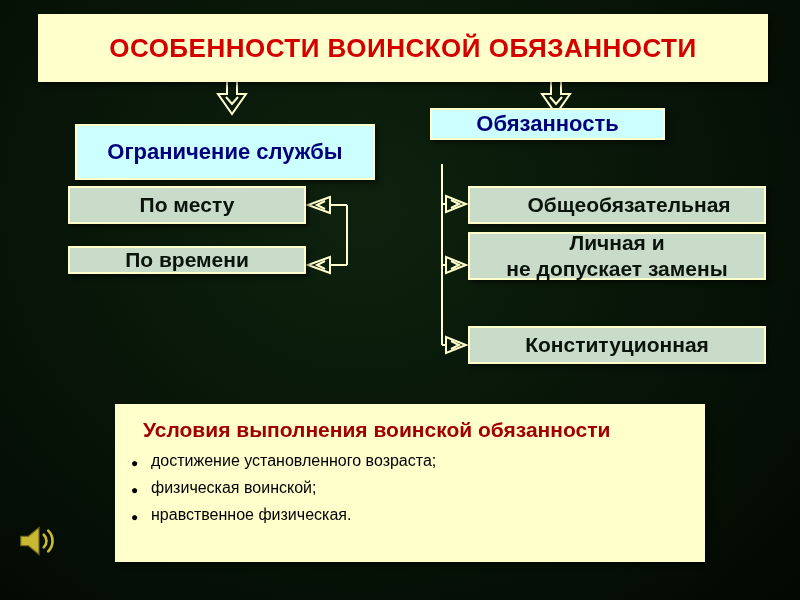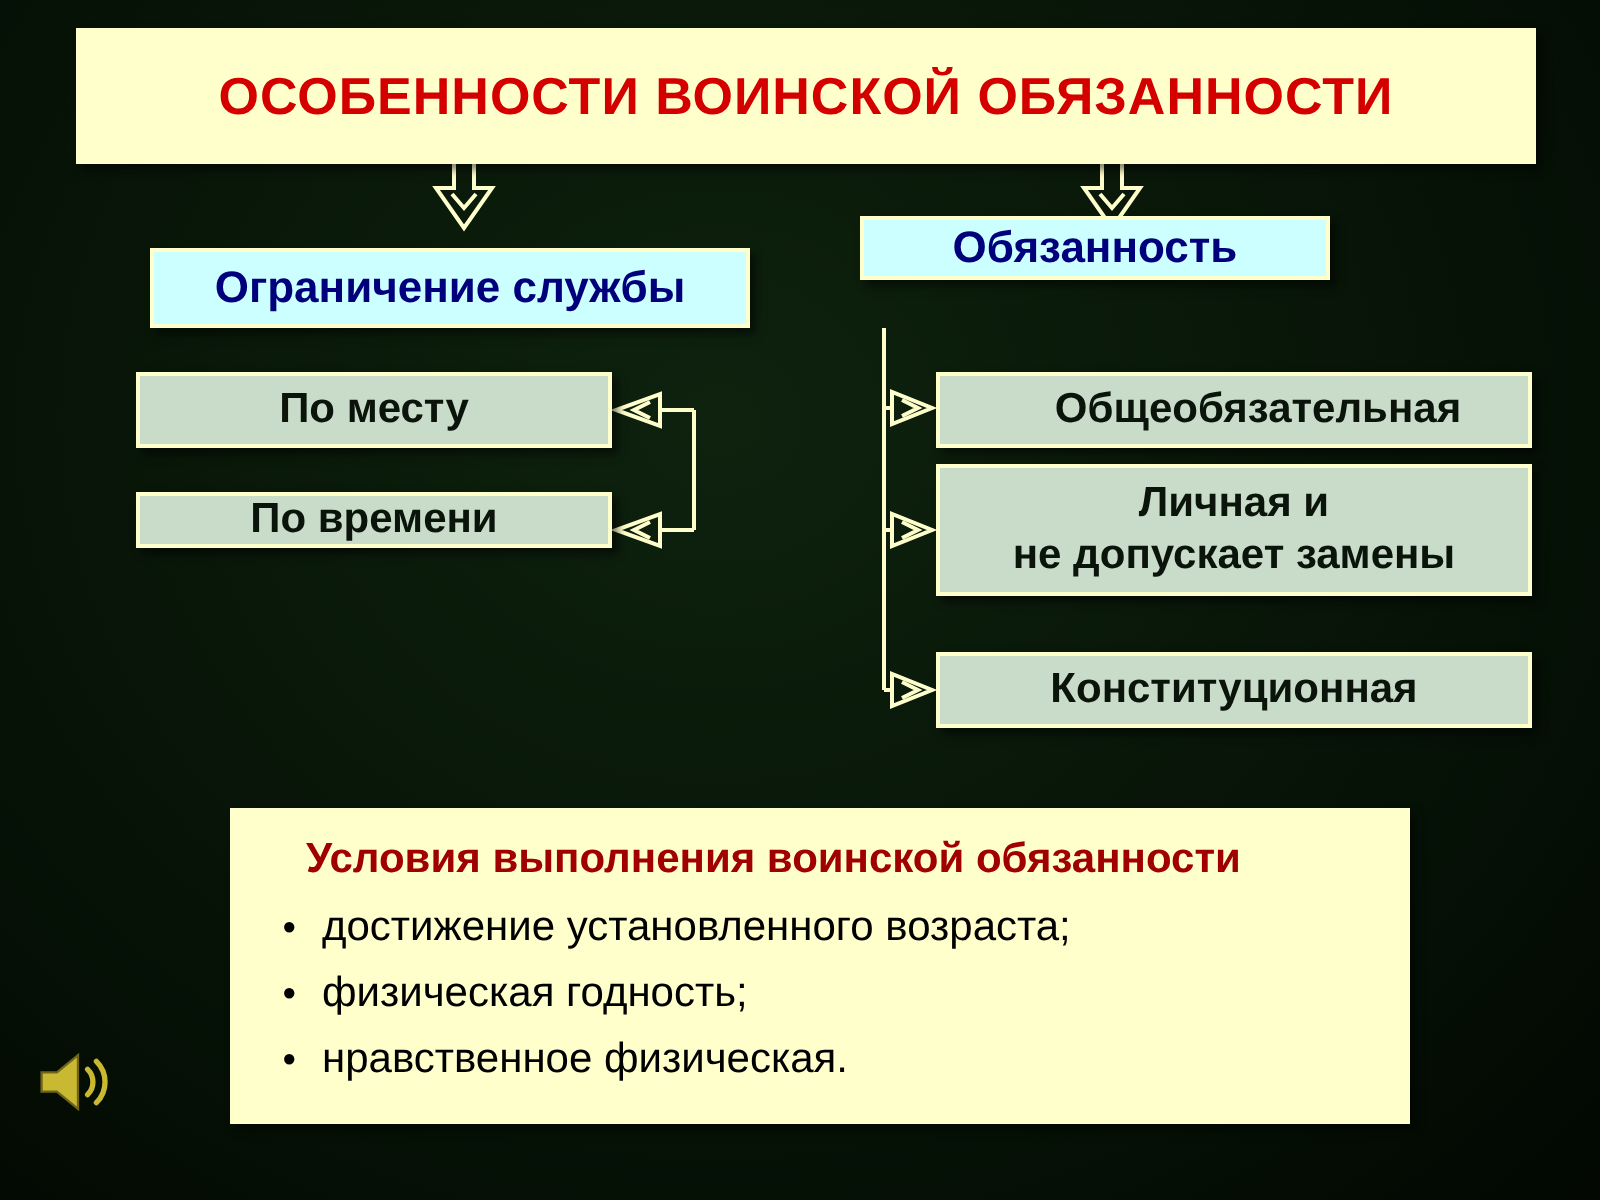--- a/index.html
+++ b/index.html
@@ -41,45 +41,45 @@
     box-shadow: 3px 3px 4px rgba(0,0,0,0.5);
   }
   .item-box {
     background: var(--item-bg, #c9dcc9);
     color: var(--item-text, #0b140b);
     font-weight: bold;
     font-size: 21px;
     box-shadow: 3px 3px 4px rgba(0,0,0,0.5);
     line-height: 1.25;
   }
-  .left-header { left: 75px; top: 124px; width: 300px; height: 40px; }
+  .left-header { left: 75px; top: 124px; width: 300px; height: 56px; }
   .item-place { left: 68px; top: 186px; width: 238px; height: 38px; }
   .item-time { left: 68px; top: 246px; width: 238px; height: 28px; }
   .right-header { left: 430px; top: 108px; width: 235px; height: 32px; }
   .item-general { left: 468px; top: 186px; width: 298px; height: 38px; padding-left: 24px; }
-  .item-personal { left: 468px; top: 232px; width: 298px; height: 66px; }
+  .item-personal { left: 468px; top: 232px; width: 298px; height: 48px; }
   .item-constitutional { left: 468px; top: 326px; width: 298px; height: 38px; }
   .multiline { white-space: pre-line; }
 
   .conditions {
     position: absolute;
     left: 115px; top: 404px; width: 590px; height: 158px;
     background: var(--conditions-bg, #ffffcc);
-    padding: 12px 18px 0 24px;
+    padding: 12px 18px 0 14px;
     box-shadow: 3px 3px 4px rgba(0,0,0,0.5);
   }
   .conditions-title {
     color: var(--conditions-title, #a00000);
     font-weight: bold;
     font-size: 21px;
     margin: 2px 0 10px 14px;
   }
   .bullet-list { list-style: none; }
   .bullet-list li {
-    font-size: 21px;
+    font-size: 16px;
     color: var(--bullet-text, #000);
     margin: 9px 0;
     padding-left: 22px;
     position: relative;
   }
   .bullet-list li::before {
     content: "●";
     position: absolute;
     left: 2px; top: 4px;
     font-size: 12px;
@@ -172,21 +172,21 @@
 не допускает замены</span>
   </div>
   <div class="box item-box item-constitutional">
     <span>Конституционная</span>
   </div>
 
   <div class="conditions">
     <div class="conditions-title">Условия выполнения воинской обязанности</div>
     <ul class="bullet-list">
       <li>достижение установленного возраста;</li>
-      <li>физическая годность;</li>
+      <li>физическая воинской;</li>
       <li>нравственное физическая.</li>
     </ul>
   </div>
 
   <svg class="speaker" viewBox="0 0 24 24" xmlns="http://www.w3.org/2000/svg">
     <path d="M2.5 9.5v5h4l5.5 4.5v-14L6.5 9.5h-4z" style="fill: var(--speaker, #c9b832); stroke: #6f651a; stroke-width: 0.6;"></path>
     <path d="M14.5 8.7a4.6 4.6 0 0 1 0 6.6" style="fill: none; stroke: var(--speaker, #c9b832); stroke-width: 1.4; stroke-linecap: round;"></path>
     <path d="M16.8 6.6a7.6 7.6 0 0 1 0 10.8" style="fill: none; stroke: var(--speaker, #c9b832); stroke-width: 1.4; stroke-linecap: round;"></path>
   </svg>
 

